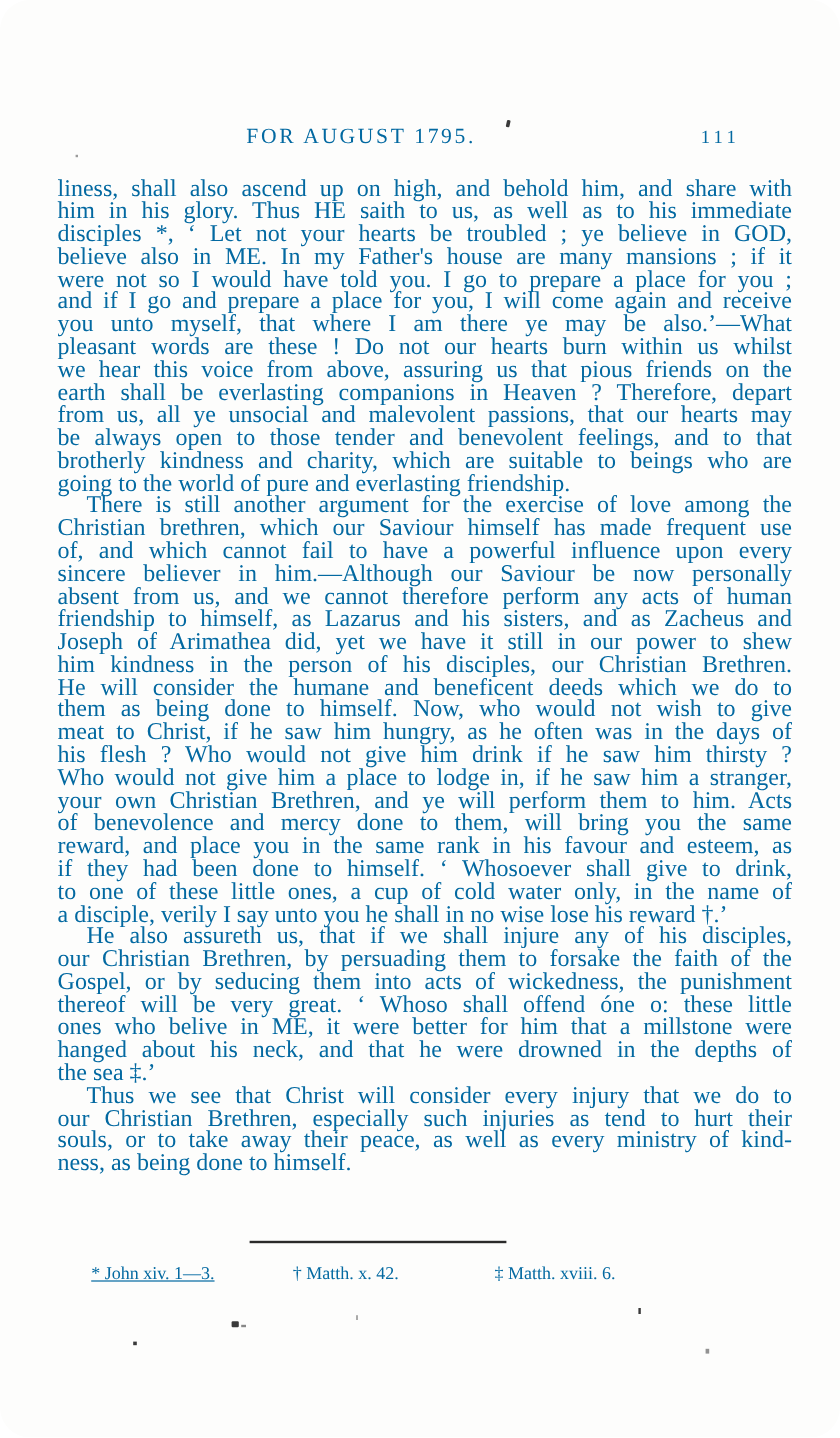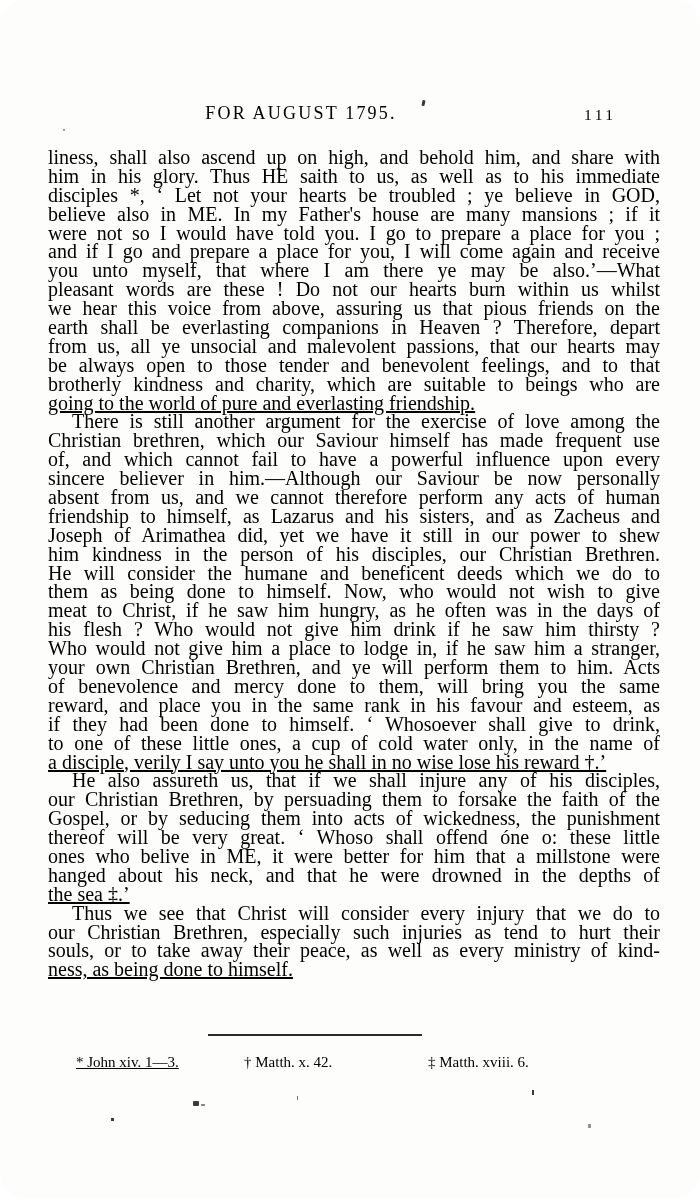--- a/index.html
+++ b/index.html
@@ -3,21 +3,21 @@
 <meta charset="utf-8">
 <style>
   html, body { margin: 0; padding: 0; background: #ffffff; }
   .page {
     position: relative;
     width: 700px;
     height: 1198px;
     background: #fdfdfc;
     overflow: hidden;
     font-family: "Liberation Serif", "DejaVu Serif", serif;
-    color: #000000;
+    color: #0369a1;
     border-radius: 25px;
   }
   
   .header-title {
     position: absolute;
     top: 103px;
     left: 0;
     width: 602px;            
     text-align: center;
     font-size: 18px;
@@ -40,21 +40,21 @@
     width: 612px;
     font-size: 20px;
     line-height: 18.9px;
   }
   .line {
     text-align: justify;
     text-align-last: justify;
     height: 18.9px;
     overflow: visible;
   }
-  .para .line:last-child { text-align-last: left; text-decoration: underline; }
+  .para .line:last-child { text-align-last: left; }
   .para.indent .line:first-child { text-indent: 24px; }
   
   .rule {
     position: absolute;
     top: 1034px;
     left: 208px;
     width: 214px;
     height: 2px;
     background: #2a2a2a;
   }
@@ -62,21 +62,21 @@
     position: absolute;
     top: 1054px;
     left: 36px;
     width: 620px;
     height: 22px;
     font-size: 15px;
   }
   .footnote { position: absolute; top: 0; white-space: nowrap; }
   .footnote:nth-child(1) { left: 40px; text-decoration: underline; }
   .footnote:nth-child(2) { left: 208px; }
-  .footnote:nth-child(3) { left: 392px; }
+  .footnote:nth-child(3) { left: 376px; }
   
   .speck { position: absolute; background: #3a3a3a; }
   .speck.s1 { top: 100px; left: 422px; width: 3px; height: 6px; border-radius: 1px; transform: rotate(12deg); }
   .speck.s2 { top: 1101px; left: 193px; width: 6px; height: 5px; border-radius: 1px; }
   .speck.s3 { top: 1104px; left: 201px; width: 4px; height: 2px; opacity: .6; }
   .speck.s4 { top: 1118px; left: 111px; width: 3px; height: 3px; }
   .speck.s5 { top: 1124px; left: 588px; width: 3px; height: 4px; opacity: .55; }
   .speck.s6 { top: 1090px; left: 532px; width: 2px; height: 5px; }
   .speck.s7 { top: 1096px; left: 297px; width: 1px; height: 4px; opacity: .7; }
   .speck.s8 { top: 129px; left: 63px; width: 2px; height: 2px; opacity: .5; }

